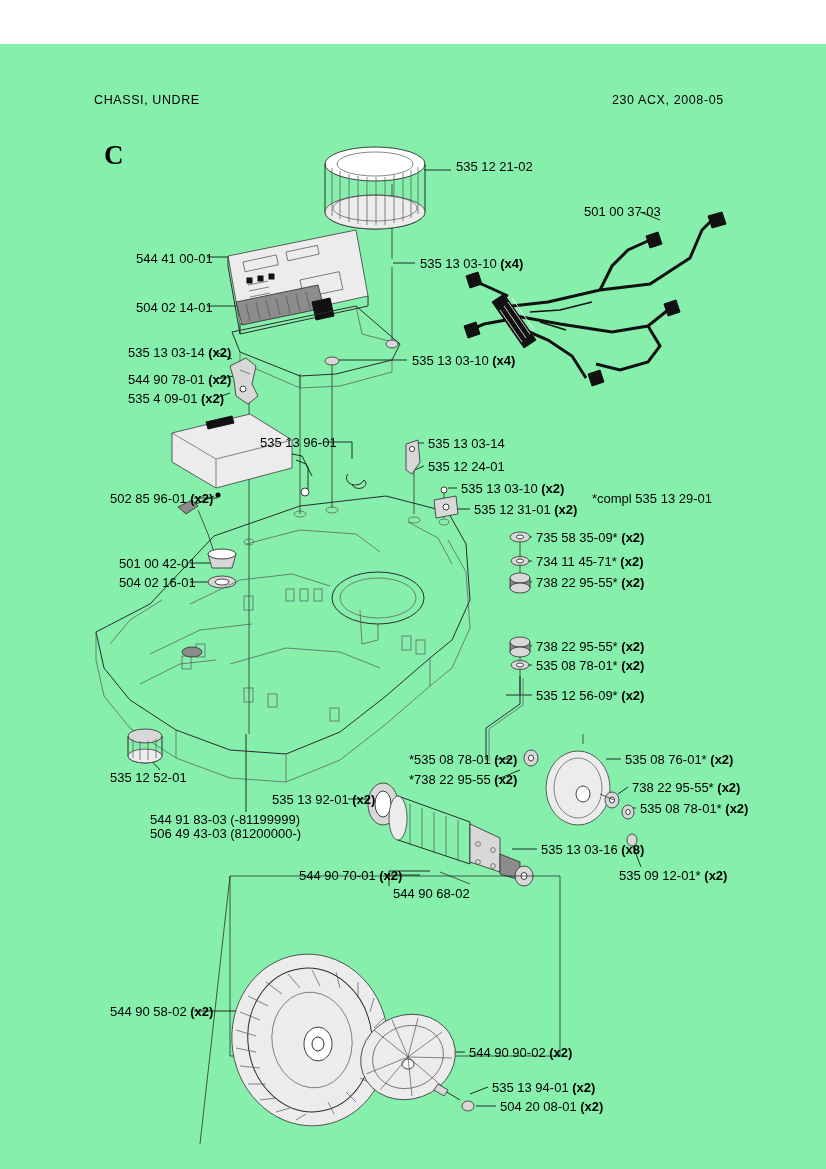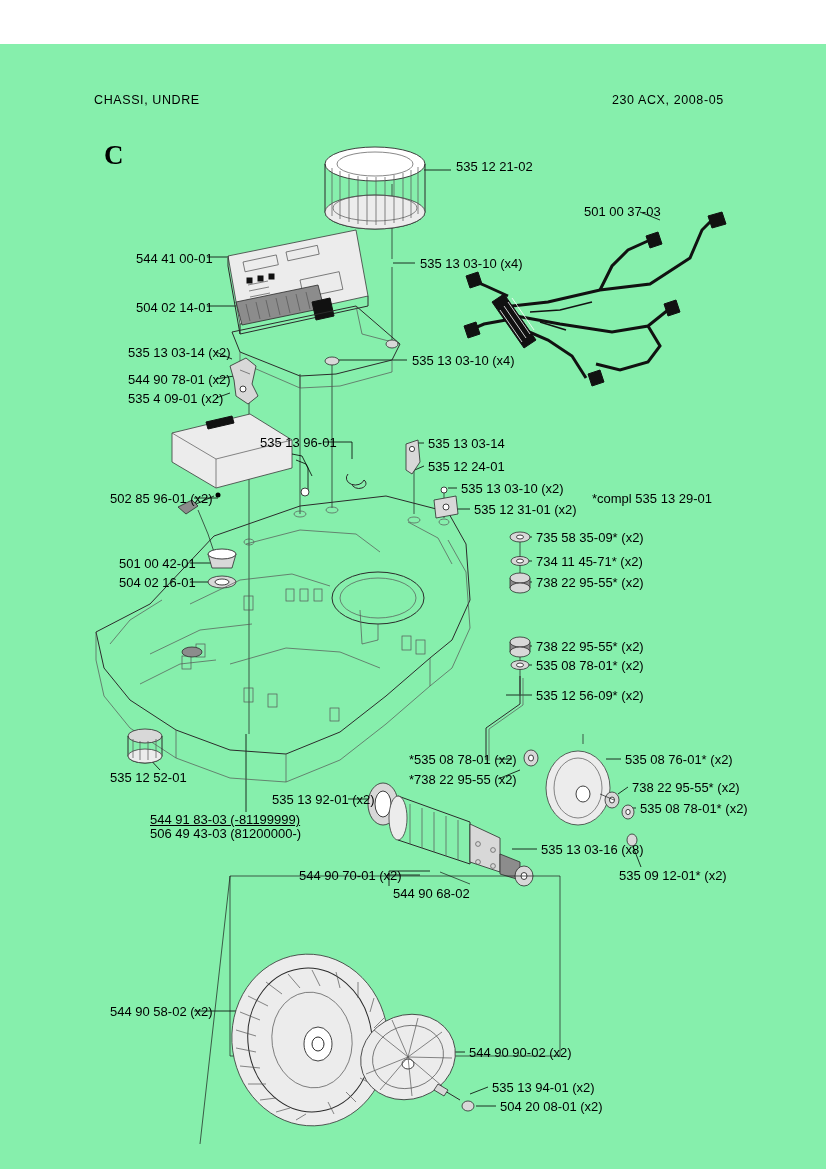--- a/index.html
+++ b/index.html
@@ -40,21 +40,21 @@
   }
 
   .lbl {
     position: absolute;
     font-size: 13px;
     white-space: nowrap;
     color: #000;
     line-height: 13px;
   }
   .lbl b {
-    font-weight: normal;
+    font-weight: bold;
   }
 
   svg.art {
     position: absolute;
     left: 0;
     top: 0;
     width: 826px;
     height: 1169px;
     pointer-events: none;
   }
@@ -484,21 +484,21 @@
   <div class="lbl" style="left:536px; top:596px;"><span>738 22 95-55*</span> <b>(x2)</b></div>
   <div class="lbl" style="left:536px; top:615px;"><span>535 08 78-01*</span> <b>(x2)</b></div>
   <div class="lbl" style="left:536px; top:645px;"><span>535 12 56-09*</span> <b>(x2)</b></div>
   <div class="lbl" style="left:409px; top:709px;"><span>*535 08 78-01</span> <b>(x2)</b></div>
   <div class="lbl" style="left:625px; top:709px;"><span>535 08 76-01*</span> <b>(x2)</b></div>
   <div class="lbl" style="left:110px; top:727px;"><span>535 12 52-01</span></div>
   <div class="lbl" style="left:409px; top:729px;"><span>*738 22 95-55</span> <b>(x2)</b></div>
   <div class="lbl" style="left:632px; top:737px;"><span>738 22 95-55*</span> <b>(x2)</b></div>
   <div class="lbl" style="left:272px; top:749px;"><span>535 13 92-01</span> <b>(x2)</b></div>
   <div class="lbl" style="left:640px; top:758px;"><span>535 08 78-01*</span> <b>(x2)</b></div>
-  <div class="lbl" style="left:150px; top:769px;text-decoration:underline;"><span>544 91 83-03  (-81199999)</span></div>
+  <div class="lbl" style="left:150px; top:769px;"><span>544 91 83-03  (-81199999)</span></div>
   <div class="lbl" style="left:150px; top:783px;"><span>506 49 43-03  (81200000-)</span></div>
   <div class="lbl" style="left:541px; top:799px;"><span>535 13 03-16</span> <b>(x8)</b></div>
   <div class="lbl" style="left:619px; top:825px;"><span>535 09 12-01*</span> <b>(x2)</b></div>
   <div class="lbl" style="left:299px; top:825px;"><span>544 90 70-01</span> <b>(x2)</b></div>
   <div class="lbl" style="left:393px; top:843px;"><span>544 90 68-02</span></div>
   <div class="lbl" style="left:110px; top:961px;"><span>544 90 58-02</span> <b>(x2)</b></div>
   <div class="lbl" style="left:469px; top:1002px;"><span>544 90 90-02</span> <b>(x2)</b></div>
   <div class="lbl" style="left:492px; top:1037px;"><span>535 13 94-01</span> <b>(x2)</b></div>
   <div class="lbl" style="left:500px; top:1056px;"><span>504 20 08-01</span> <b>(x2)</b></div>
 

